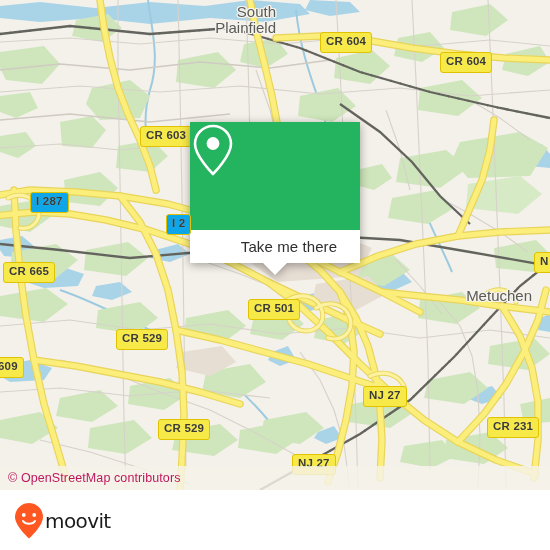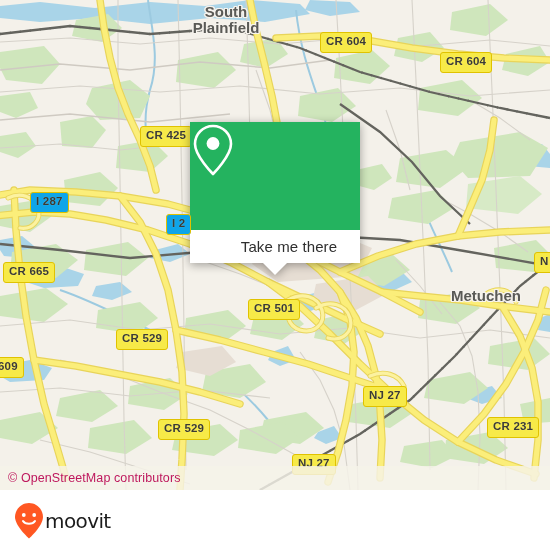--- a/index.html
+++ b/index.html
@@ -31,24 +31,24 @@
     font-family:"Liberation Sans","DejaVu Sans",sans-serif;
     text-shadow:0 0 1px rgba(255,255,255,.4);
   }
   .shield.i{background:#0ea5e9;}
 
   
   .place{
     position:absolute;
     color:#5a5a56;
     font-size:15px;
-    font-weight:700;
+    font-weight:400;
     line-height:1.08;
     white-space:pre;
-    text-align:center;
+    text-align:right;
     text-shadow:
       -1.4px 0 #f6f3ed, 1.4px 0 #f6f3ed, 0 -1.4px #f6f3ed, 0 1.4px #f6f3ed,
       -1px -1px #f6f3ed, 1px -1px #f6f3ed, -1px 1px #f6f3ed, 1px 1px #f6f3ed;
     pointer-events:none;
   }
 
   
   #card{
     position:absolute;left:190px;top:122px;width:170px;
     filter:drop-shadow(0 2px 5px rgba(0,0,0,.35));
@@ -293,21 +293,21 @@
         <path d="M370 376 C384 370 398 374 404 386"></path>
       </g>
     </svg>
 
     <div class="place" style="left:176px;top:4px;width:100px;">South
 Plainfield</div>
     <div class="place" style="left:440px;top:288px;width:92px;">Metuchen</div>
 
     <div class="shield" style="left:320px;top:32px;">CR 604</div>
     <div class="shield" style="left:440px;top:52px;">CR 604</div>
-    <div class="shield" style="left:140px;top:126px;">CR 425</div>
+    <div class="shield" style="left:140px;top:126px;">CR 603</div>
     <div class="shield i" style="left:30px;top:192px;">I 287</div>
     <div class="shield i" style="left:166px;top:214px;z-index:1;">I 2</div>
     <div class="shield" style="left:3px;top:262px;">CR 665</div>
     <div class="shield" style="left:248px;top:299px;">CR 501</div>
     <div class="shield" style="left:116px;top:329px;">CR 529</div>
     <div class="shield" style="left:534px;top:252px;">N</div>
     <div class="shield" style="left:-8px;top:357px;">609</div>
     <div class="shield" style="left:363px;top:386px;">NJ 27</div>
     <div class="shield" style="left:487px;top:417px;">CR 231</div>
     <div class="shield" style="left:158px;top:419px;">CR 529</div>

